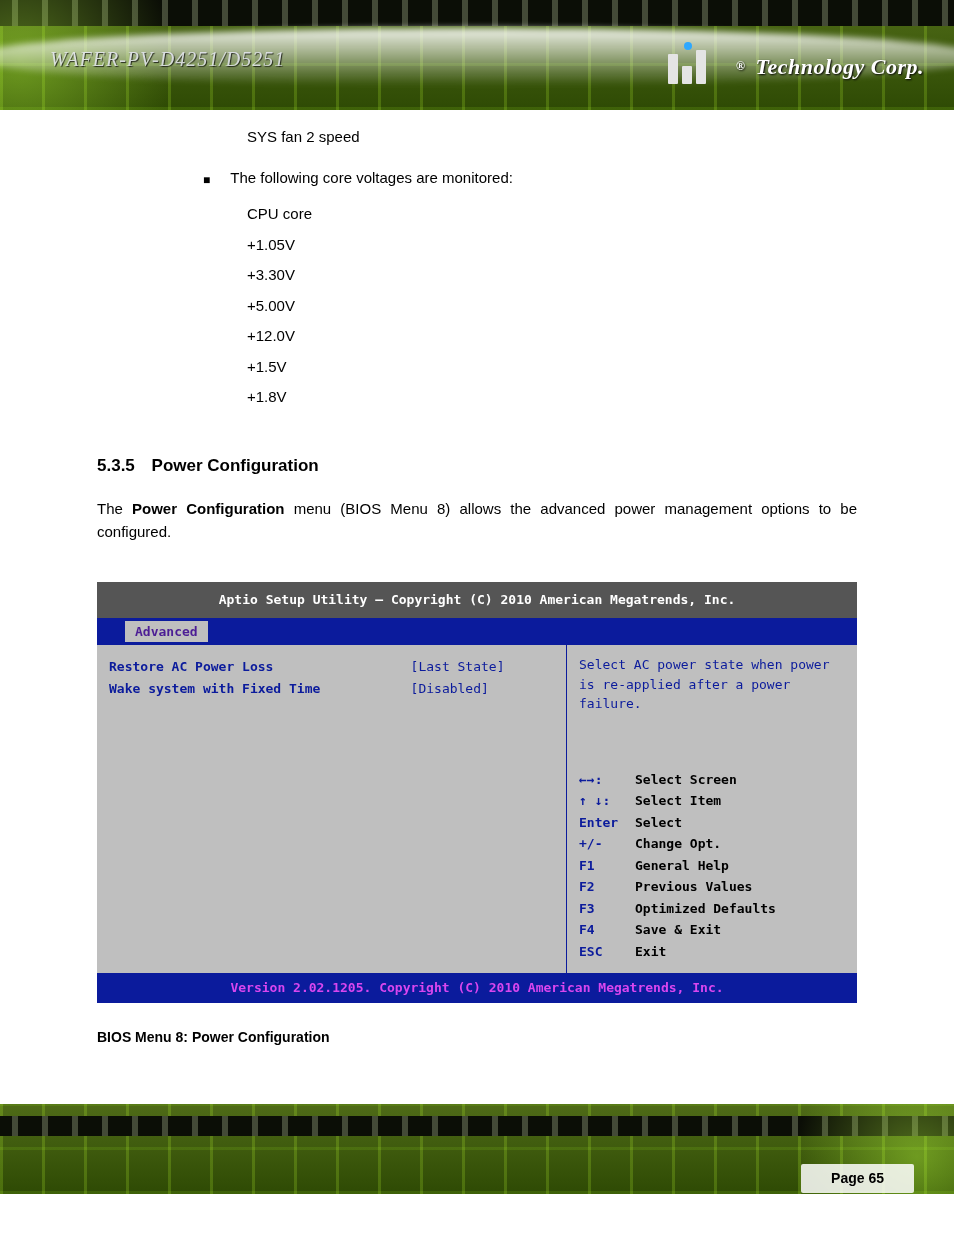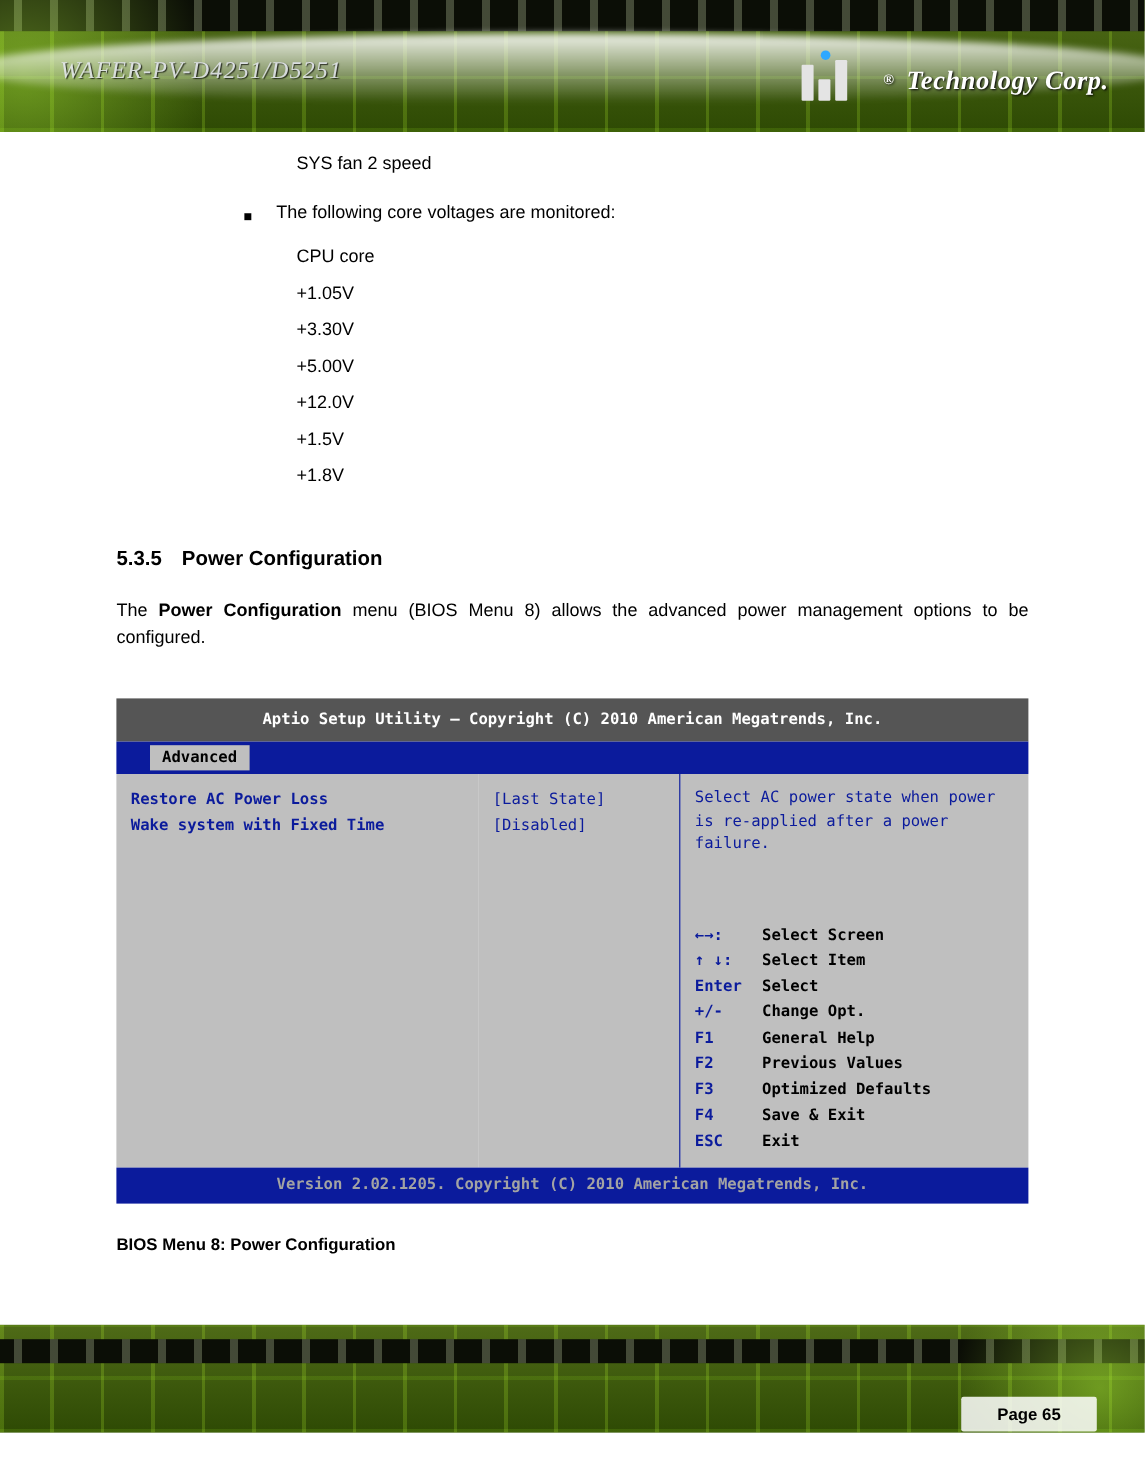--- a/index.html
+++ b/index.html
@@ -157,39 +157,39 @@
   .bios .tabs .inner {
     display: flex;
     gap: 4px;
     padding: 0 4px;
   }
   .bios .tabs .inner span {
     padding: 1px 10px;
   }
   .bios .tabs .inner span.active {
     background: #bfbfbf;
-    color: #000000;
+    color: #4c1d95;
   }
   .bios .body td {
     background: #bfbfbf;
     color: #0b1b9c;
     vertical-align: top;
     padding: 10px 12px 10px 12px;
   }
   .bios .body td.left   { width: 300px; font-weight: bold; }
   .bios .body td.middle { width: 150px; }
   .bios .body td.right  { width: 280px; border-left: 1px solid #0b1b9c; }
   .bios .body .entry { margin: 2px 0; }
   .bios .body .help  { color: #0b1b9c; margin-bottom: 56px; }
   .bios .body .legend .row { display:flex; gap:10px; margin: 2px 0; }
   .bios .body .legend .k  { min-width: 46px; font-weight: 700; color: #0b1b9c; }
   .bios .body .legend .desc { color: #000; font-weight: 700; }
   .bios .footer td {
     background: #0b1b9c;
-    color: #a3a3a3;
+    color: #d946ef;
     font-weight: 700;
     text-align: center;
     padding: 5px;
   }
   .caption { margin-top: 24px; font-weight: 700; font-size: 14px; }
 
   .footer-strip {
     display: flex;
     justify-content: flex-end;
     align-items: center;

